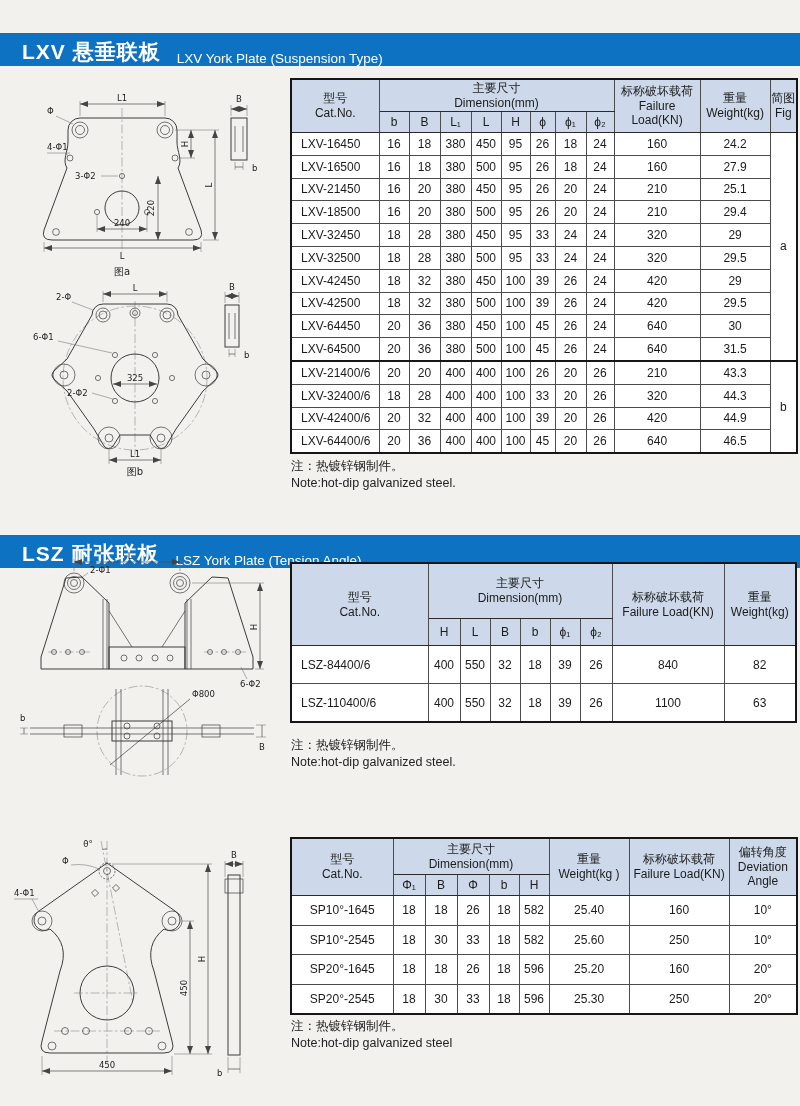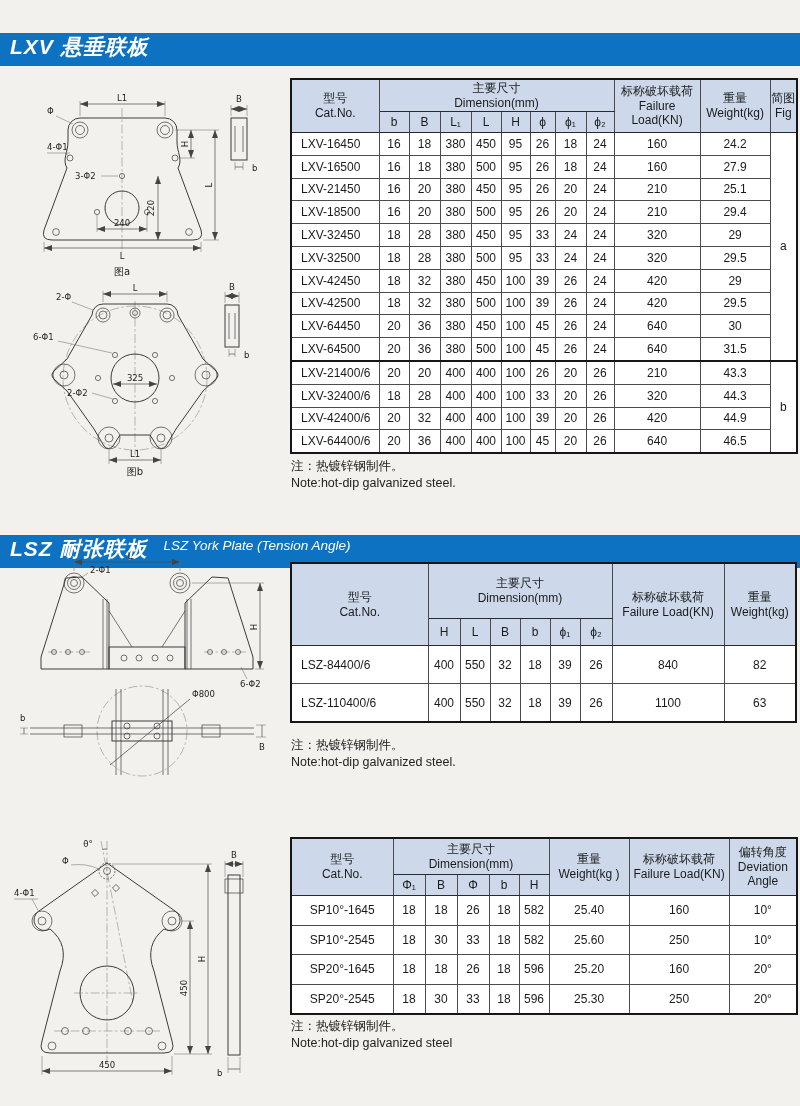--- a/index.html
+++ b/index.html
@@ -1,21 +1,21 @@
 <!DOCTYPE html>
 <html><head>
 <meta charset="utf-8">
 <style>
   html,body{margin:0;padding:0;background:#e8e8e6;}
   .page{position:relative;width:800px;height:1106px;background:#f2f1ee;
         font-family:"Liberation Sans","DejaVu Sans",sans-serif;overflow:hidden;}
 
   
   .banner{position:absolute;left:0;width:800px;height:33px;background:#0d72c2;color:#fff;
-          display:flex;align-items:flex-start;padding-left:10px;box-sizing:border-box;font-style:italic;}
+          display:flex;align-items:flex-end;padding-left:22px;box-sizing:border-box;}
   .banner .t-cn{font-size:21px;font-weight:bold;letter-spacing:1px;white-space:nowrap;}
   .banner .t-en{font-size:13.5px;margin-left:16px;padding-top:3px;white-space:nowrap;}
 
   
   table.dtable{position:absolute;border-collapse:collapse;background:#fff;table-layout:fixed;
                border:2px solid #161616;}
   .dtable th,.dtable td{border:1px solid #4c4c4c;text-align:center;vertical-align:middle;
                padding:0;font-size:12px;color:#1b1b1b;overflow:hidden;font-weight:normal;}
   .dtable th{background:#cdd9ea;}
   .dtable thead th{border-bottom:1px solid #2a2a2a;}
@@ -59,20 +59,21 @@
     <marker id="ar" markerUnits="userSpaceOnUse" markerWidth="9" markerHeight="8" refX="8" refY="3" orient="auto-start-reverse">
       <path d="M0,0 L8,3 L0,6 Z" fill="#444"></path>
     </marker>
   </defs>
 </svg>
 
 <div class="page">
 
   <div class="banner" style="top:33px">
     <span class="t-cn">LXV 悬垂联板</span>
+    <span class="t-en">LXV York Plate (Suspension Type)</span>
   </div>
 
   <svg class="drw" style="left:25px;top:90px" width="250" height="190" viewBox="0 0 250 190">
     <line class="cl" x1="97" y1="18" x2="97" y2="162"></line>
     <path class="out" d="M 43,40 A 12 12 0 0 1 55,28 L 140,28 A 12 12 0 0 1 152,40 L 152,52 C 152,62 158,70 153,78 L 176,140 Q 179,150 168,150 L 27,150 Q 16,150 19,140 L 42,78 C 37,70 43,62 43,52 Z"></path>
     <circle class="thin" cx="55" cy="40" r="8"></circle>
       <circle class="thin" cx="55" cy="40" r="4.5"></circle>
     <circle class="thin" cx="140" cy="40" r="8"></circle>
       <circle class="thin" cx="140" cy="40" r="4.5"></circle>
     <circle class="thin" cx="45" cy="68" r="3"></circle>

